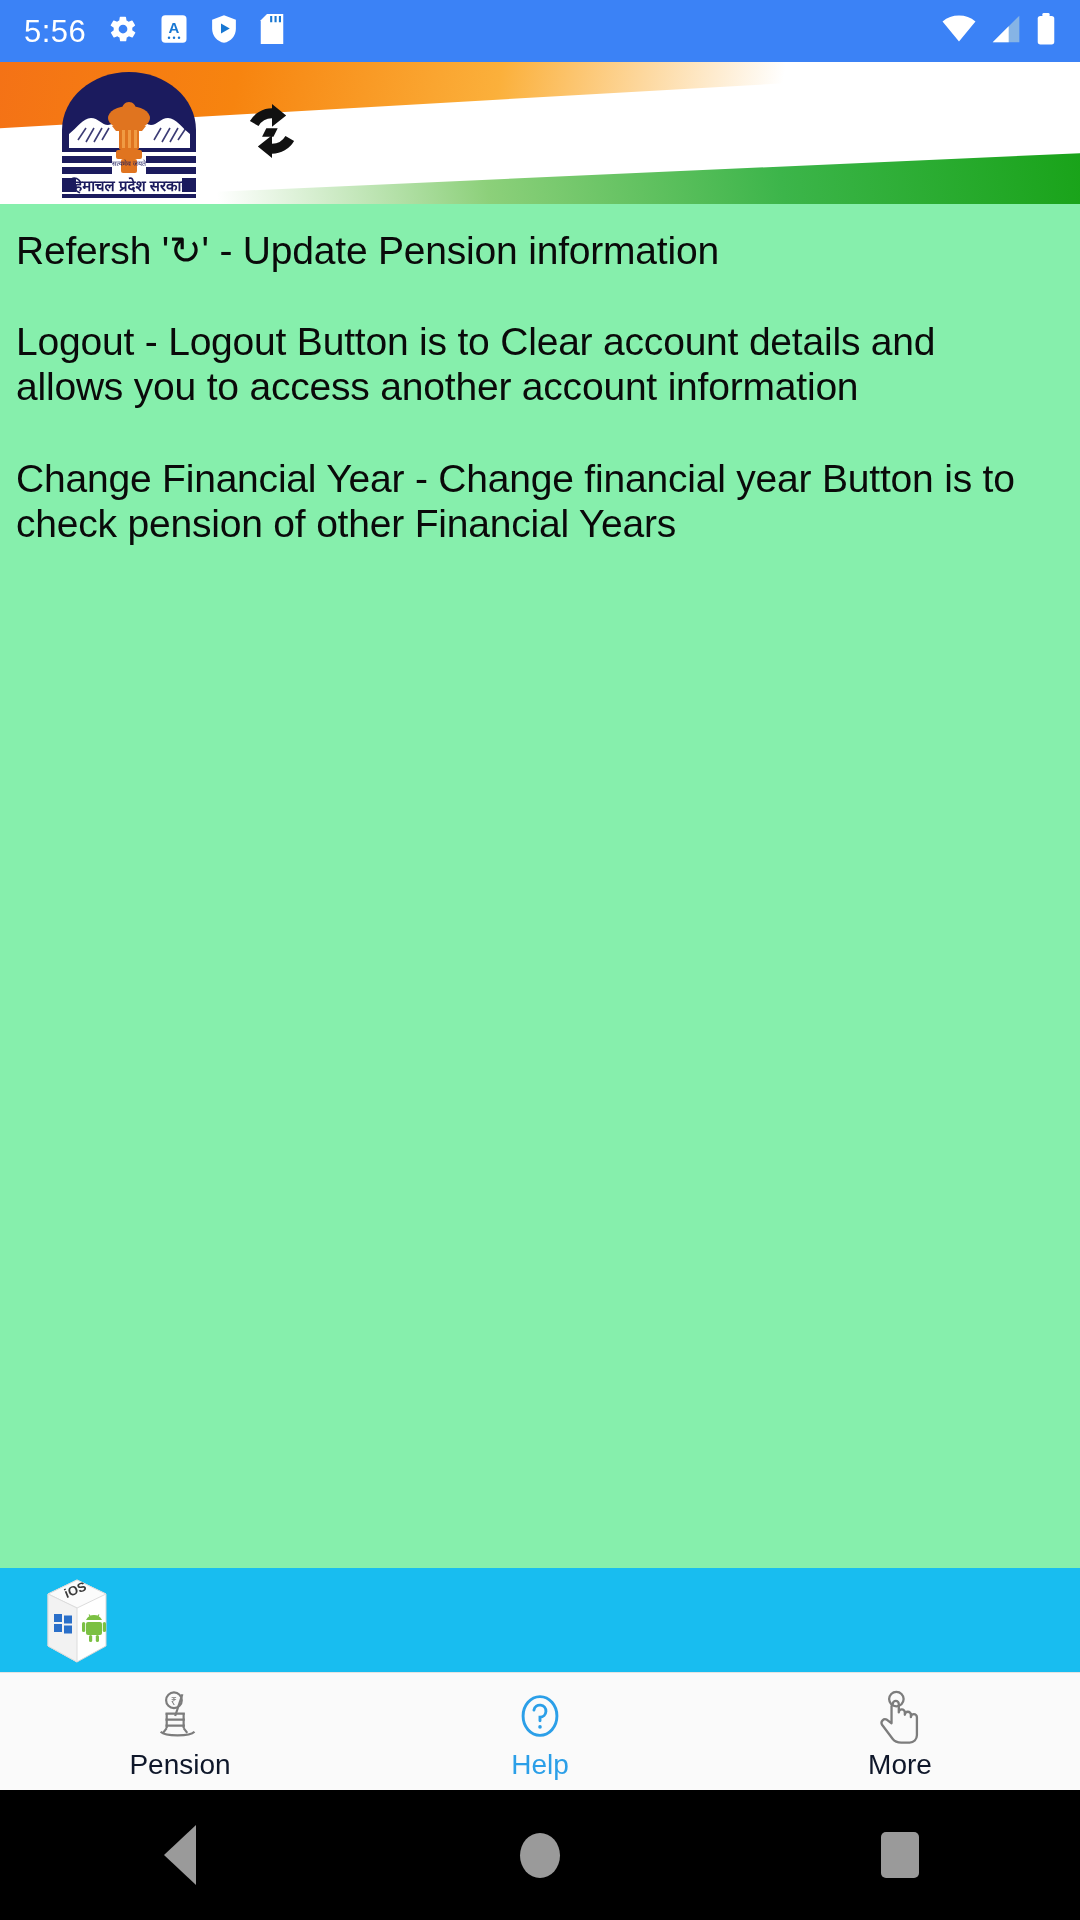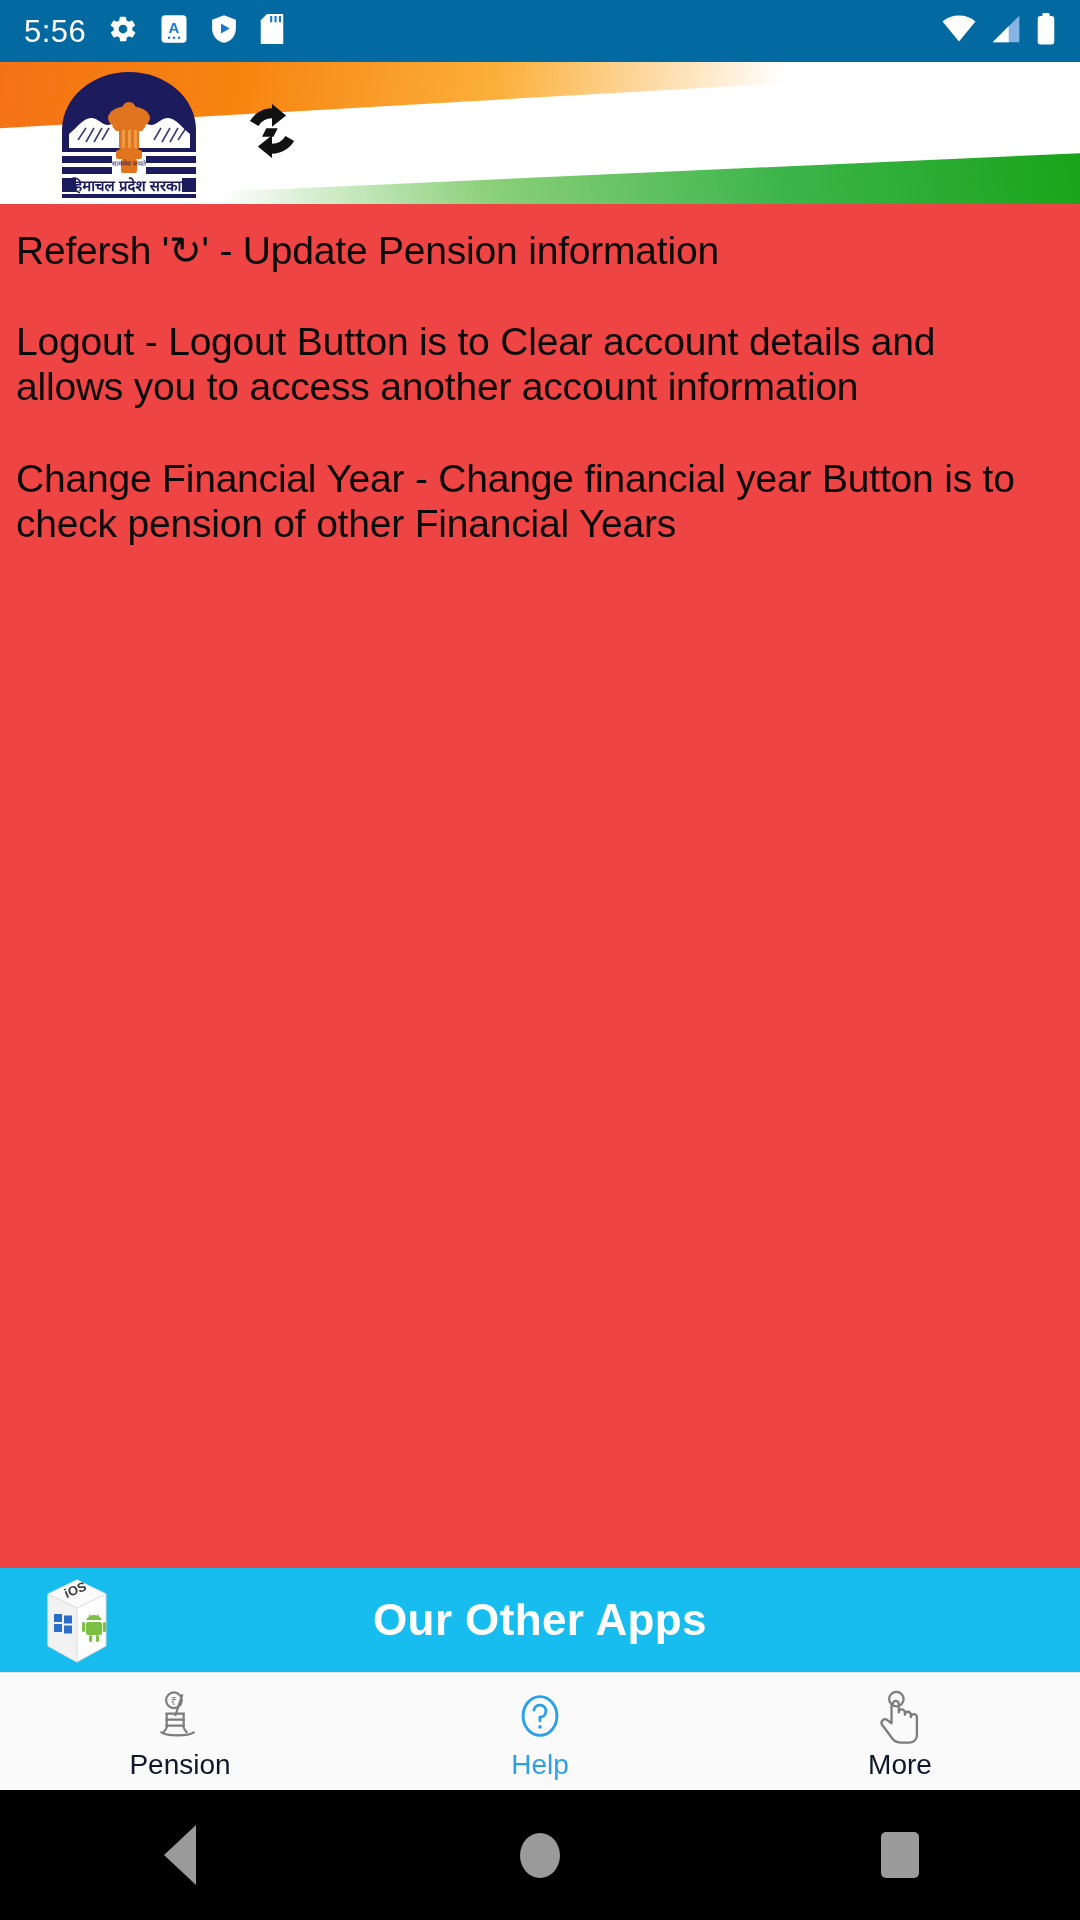--- a/index.html
+++ b/index.html
@@ -5,21 +5,21 @@
   * { margin:0; padding:0; box-sizing:border-box; }
   html, body {
     width:1080px; height:1920px;
     font-family:"Liberation Sans", sans-serif;
     background:#ffffff; overflow:hidden;
   }
   .phone { position:relative; width:1080px; height:1920px; display:flex; flex-direction:column; }
 
   
   .statusbar {
-    height:62px; background:#0369a1; flex:0 0 62px;
+    height:62px; background:#3b82f6; flex:0 0 62px;
     display:flex; align-items:center; padding:8px 24px;
     color:#ffffff;
   }
   .sb-left { display:flex; align-items:center; gap:22px; }
   .sb-time { font-size:31px; font-weight:400; letter-spacing:.5px; line-height:1; }
   .sb-right { margin-left:auto; display:flex; align-items:center; gap:14px; }
   .sb-ic { display:block; }
 
   
   .appheader {
@@ -39,21 +39,21 @@
   .hdr-row { position:relative; z-index:3; height:100%; display:flex; align-items:center; }
 
   .emblem { width:190px; height:138px; margin-left:34px; flex:0 0 190px; position:relative;text-align:center; }
   .hdr-titles { flex:1; text-align:center; padding-right:60px; }
   .hdr-t1 { font-size:30px; font-weight:bold; color:#16174a; line-height:1.22; }
   .hdr-t2 { font-size:29px; font-weight:400; color:#16174a; line-height:1.22; }
   .refresh-btn { width:96px; flex:0 0 96px; margin-right:18px; display:flex; align-items:center; justify-content:center; }
 
   
   .content {
-    flex:1; background:#ef4444; padding:24px 32px 0 16px; overflow:hidden;
+    flex:1; background:#86efac; padding:24px 32px 0 16px; overflow:hidden;
   }
   .para {
     font-size:39px; line-height:1.16; color:#0a0a0a;
     font-weight:400; margin-bottom:46px; letter-spacing:-.2px;
   }
 
   
   .otherapps {
     flex:0 0 104px; height:104px; background:#18bdf0;
     display:flex; align-items:center; position:relative;
@@ -229,21 +229,20 @@
           <path d="M2 6a9 9 0 0 1 16 0z"></path>
           <rect x="2" y="8" width="16" height="13" rx="2"></rect>
           <rect x="-2" y="8" width="3.2" height="10" rx="1.6"></rect>
           <rect x="18.8" y="8" width="3.2" height="10" rx="1.6"></rect>
           <rect x="5" y="21" width="3.2" height="7" rx="1.6"></rect>
           <rect x="11.8" y="21" width="3.2" height="7" rx="1.6"></rect>
           <path d="M5 0.5 7 3.5M15 0.5 13 3.5" stroke="#7bc043" stroke-width="1.2"></path>
         </g>
       </svg>
     </span>
-    <span class="oa-label">Our Other Apps</span>
   </div>
 
   <div class="tabbar">
 
     <div class="tab">
       <span class="tab-ic">
         <svg width="58" height="58" viewBox="0 0 48 48" fill="none" stroke="#7c7c7c" stroke-width="1.8">
           <circle cx="19" cy="11" r="6.5"></circle>
           <text x="19" y="14.5" font-family="Liberation Sans, sans-serif" font-size="9" fill="#7c7c7c" stroke="none" text-anchor="middle">₹</text>
           <path d="M26 6 20 24"></path>

